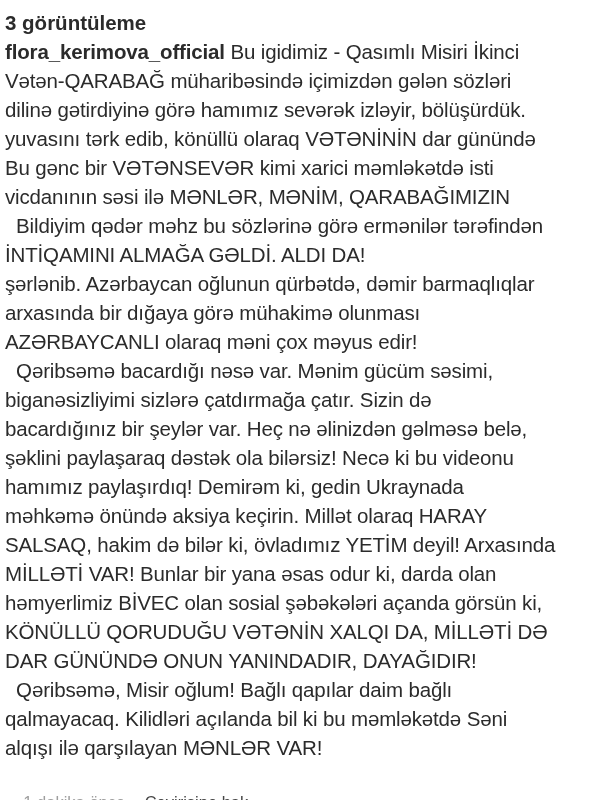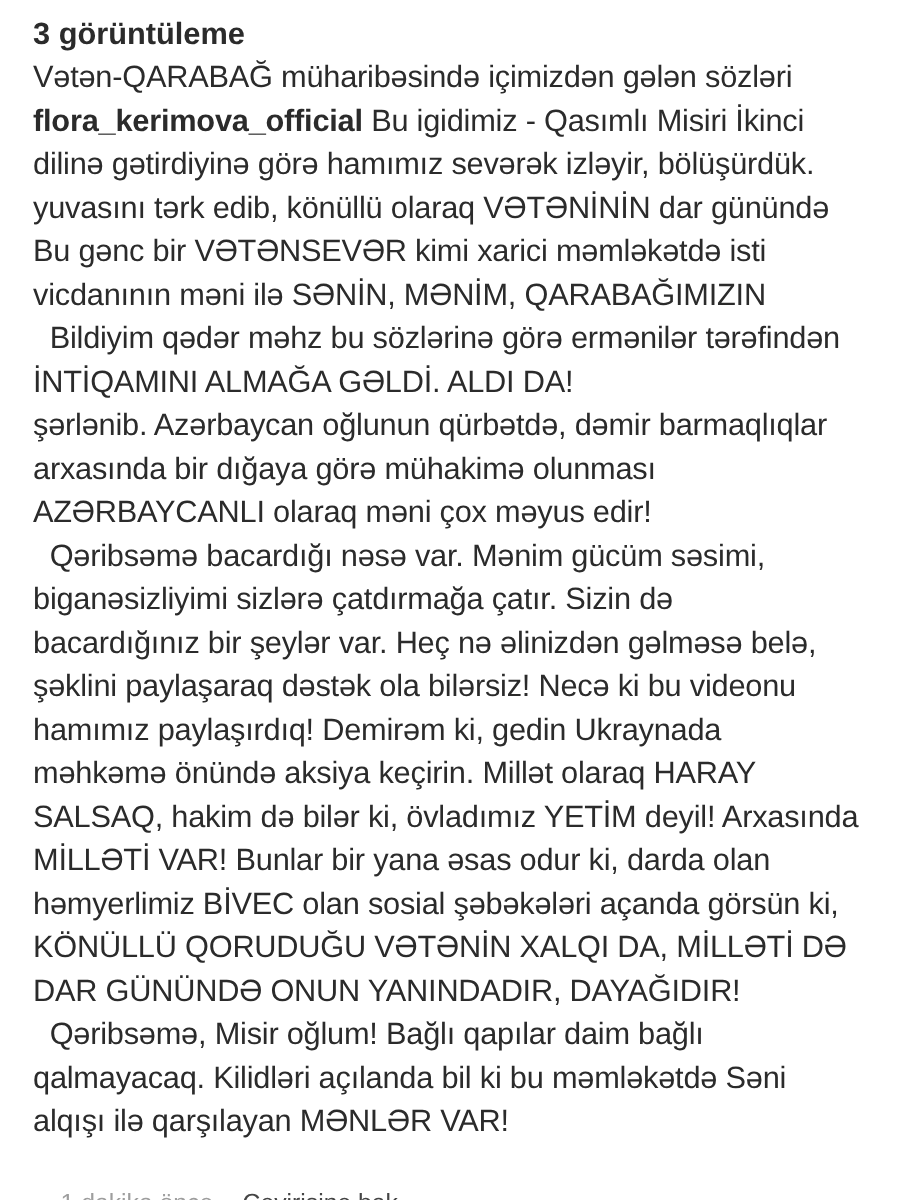--- a/index.html
+++ b/index.html
@@ -5,21 +5,21 @@
   * { margin: 0; padding: 0; box-sizing: border-box; }
   html, body { background: #ffffff; }
   .page {
     position: relative;
     width: 611px;
     height: 800px;
     background: #ffffff;
     overflow: hidden;
     font-family: "Liberation Sans", "DejaVu Sans", sans-serif;
     color: #2b2b2b;
-    padding: 8px 14px 0 22px;
+    padding: 8px 14px 0 5px;
   }
   .views {
     font-size: 20.5px;
     font-weight: 700;
     line-height: 29px;
     color: #2b2b2b;
     white-space: pre;
   }
   .caption {
     font-size: 20.5px;
@@ -43,26 +43,26 @@
   .translate { color: #454545; cursor: pointer; }
 </style>
 </head>
 <body>
 
 <div class="page">
 
   <div class="views">3 görüntüleme</div>
 
   <div class="caption">
+    <div class="cap-line"><span class="username">flora_kerimova_official</span><span> Bu igidimiz - Qasımlı Misiri İkinci</span></div>
     <div class="cap-line">Vətən-QARABAĞ müharibəsində içimizdən gələn sözləri</div>
-    <div class="cap-line"><span class="username">flora_kerimova_official</span><span> Bu igidimiz - Qasımlı Misiri İkinci</span></div>
     <div class="cap-line">dilinə gətirdiyinə görə hamımız sevərək izləyir, bölüşürdük.</div>
     <div class="cap-line">yuvasını tərk edib, könüllü olaraq VƏTƏNİNİN dar günündə</div>
     <div class="cap-line">Bu gənc bir VƏTƏNSEVƏR kimi xarici məmləkətdə isti</div>
-    <div class="cap-line">vicdanının məni ilə SƏNİN, MƏNİM, QARABAĞIMIZIN</div>
+    <div class="cap-line">vicdanının səsi ilə MƏNLƏR, MƏNİM, QARABAĞIMIZIN</div>
     <div class="cap-line">  Bildiyim qədər məhz bu sözlərinə görə ermənilər tərəfindən</div>
     <div class="cap-line">İNTİQAMINI ALMAĞA GƏLDİ. ALDI DA!</div>
     <div class="cap-line">şərlənib. Azərbaycan oğlunun qürbətdə, dəmir barmaqlıqlar</div>
     <div class="cap-line">arxasında bir dığaya görə mühakimə olunması</div>
     <div class="cap-line">AZƏRBAYCANLI olaraq məni çox məyus edir!</div>
     <div class="cap-line">  Qəribsəmə bacardığı nəsə var. Mənim gücüm səsimi,</div>
     <div class="cap-line">biganəsizliyimi sizlərə çatdırmağa çatır. Sizin də</div>
     <div class="cap-line">bacardığınız bir şeylər var. Heç nə əlinizdən gəlməsə belə,</div>
     <div class="cap-line">şəklini paylaşaraq dəstək ola bilərsiz! Necə ki bu videonu</div>
     <div class="cap-line">hamımız paylaşırdıq! Demirəm ki, gedin Ukraynada</div>

